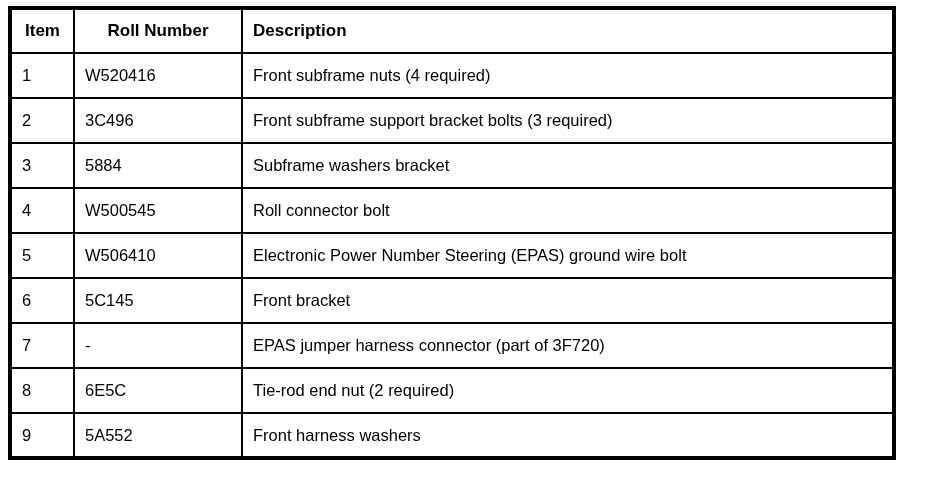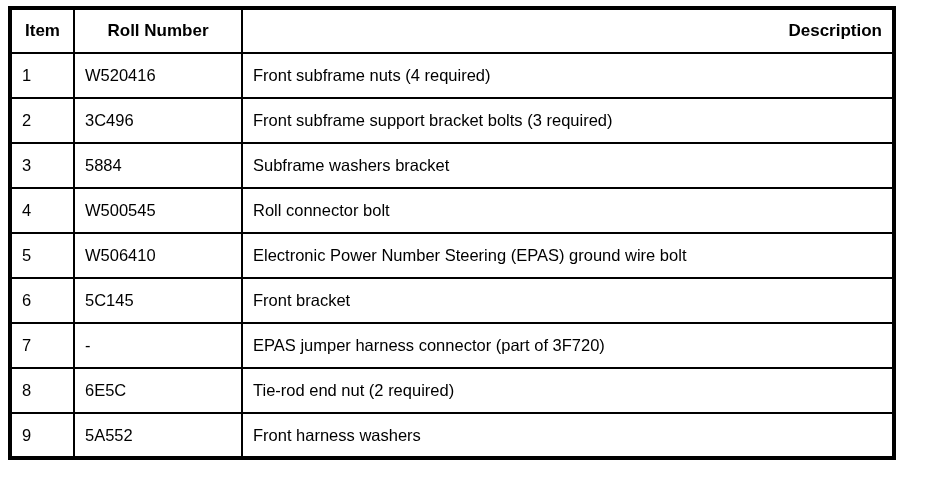--- a/index.html
+++ b/index.html
@@ -38,21 +38,21 @@
     white-space: nowrap;
     overflow: hidden;
     background: #ffffff;
   }
   table.parts-table th {
     font-weight: bold;
     text-align: center;
     font-size: 17px;
   }
   table.parts-table th.col-desc {
-    text-align: right;
+    text-align: left;
   }
   col.c-item { width: 64px; }
   col.c-part { width: 168px; }
   col.c-desc { width: 652px; }
 </style>
 </head>
 <body>
 
 <div class="page">
   <table class="parts-table">

